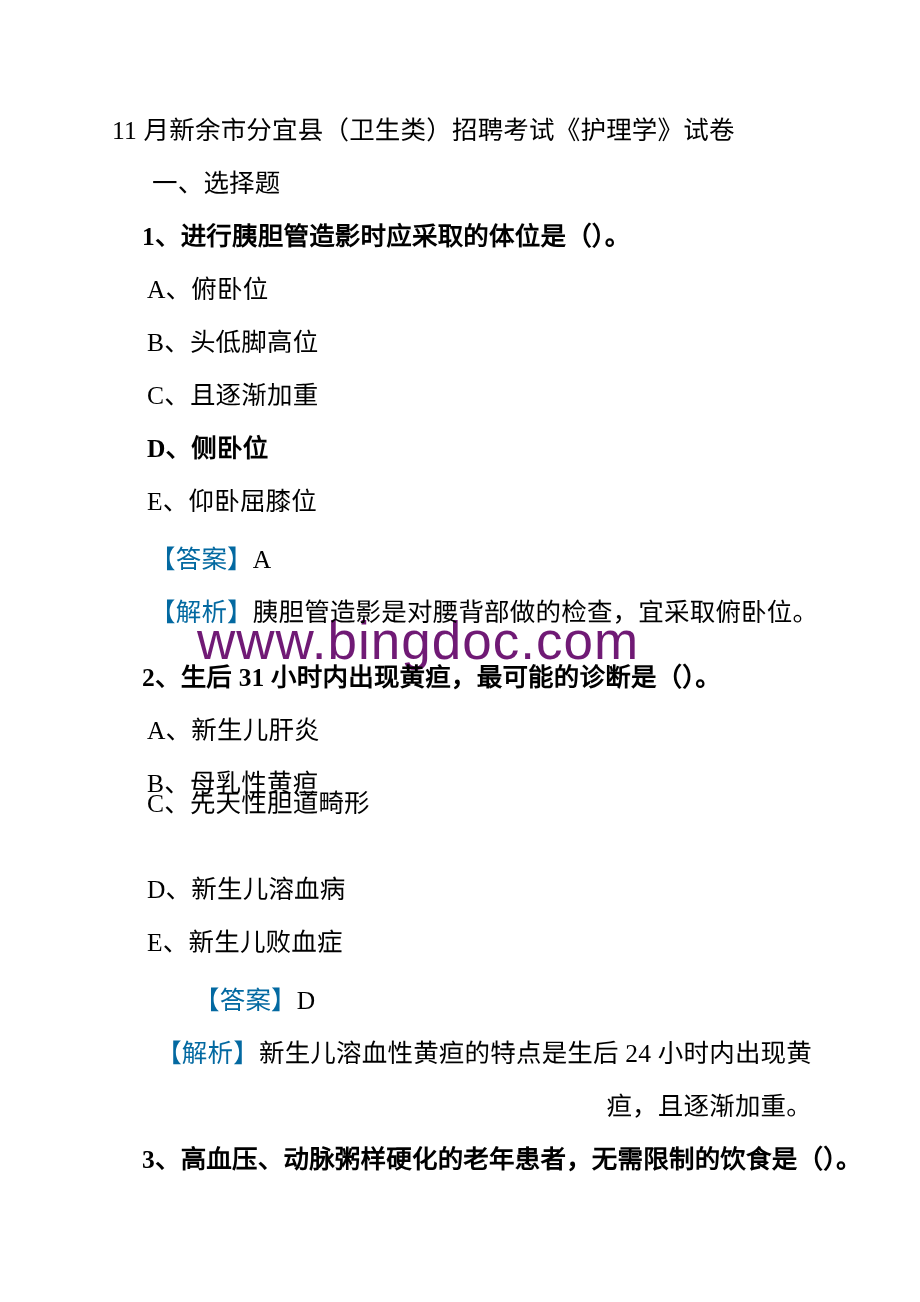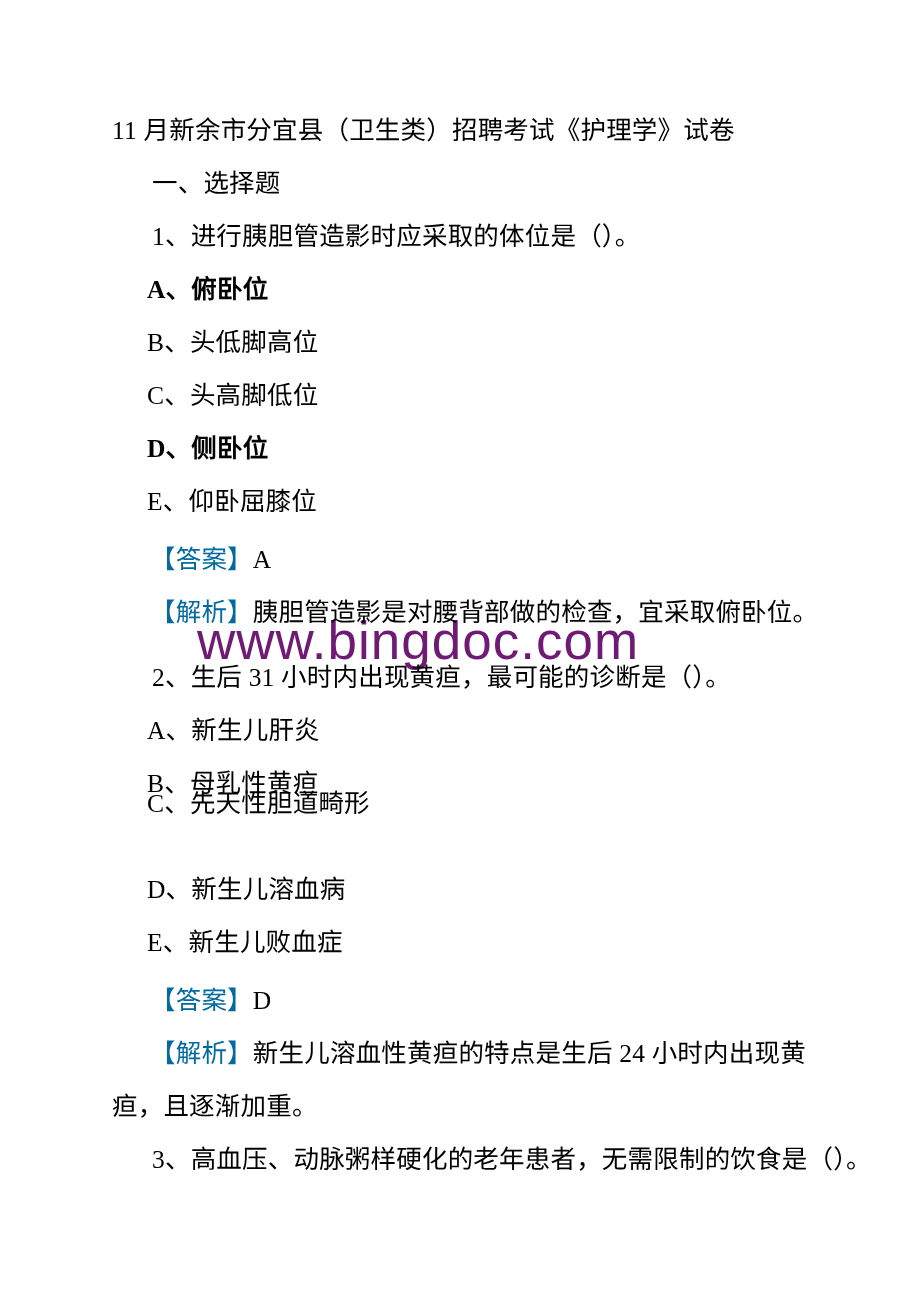--- a/index.html
+++ b/index.html
@@ -50,40 +50,42 @@
     z-index: 2;
   }
 
   
   .line {
     position: absolute;
     font-size: 25.5px;
     line-height: 53px;
     white-space: nowrap;
     letter-spacing: 0.2px;
+    text-align: right;
   }
 
   .line.wrap {
     white-space: normal;
     width: 700px;
     letter-spacing: 0.2px;
   }
 
   .title {
     left: 112px;
     top: 104px;
     font-size: 25.5px;
   }
 
   .section-head {
     left: 152px;
   }
 
   .question {
-    left: 152px;
+    left: 142px;
+    font-weight: bold;
   }
 
   .option {
     left: 147px;
   }
 
   .answer {
     left: 150px;
   }
 
@@ -111,38 +113,38 @@
   <div class="watermark">www.bingdoc.com</div>
 
   <div class="content">
 
     <div class="line title">11 月新余市分宜县（卫生类）招聘考试《护理学》试卷</div>
 
     <div class="line section-head" style="top:157px;">一、选择题</div>
 
     <div class="line question" style="top:210px;"><span>1、</span><span>进行胰胆管造影时应采取的体位是（）。</span></div>
 
-    <div class="line option" style="top:263px;font-weight:bold;">A、俯卧位</div>
+    <div class="line option" style="top:263px;">A、俯卧位</div>
     <div class="line option" style="top:316px;">B、头低脚高位</div>
-    <div class="line option" style="top:369px;">C、头高脚低位</div>
+    <div class="line option" style="top:369px;">C、且逐渐加重</div>
     <div class="line option" style="top:422px;font-weight:bold;">D、侧卧位</div>
     <div class="line option" style="top:475px;">E、仰卧屈膝位</div>
 
     <div class="line answer" style="top:533px;"><span class="tag-answer">【答案】</span><span class="latin">A</span></div>
 
     <div class="line explain" style="top:586px;"><span class="tag-explain">【解析】</span><span>胰胆管造影是对腰背部做的检查，宜采取俯卧位。</span></div>
 
     <div class="line question" style="top:651px;"><span>2、</span><span>生后 31 小时内出现黄疸，最可能的诊断是（）。</span></div>
 
     <div class="line option" style="top:704px;">A、新生儿肝炎</div>
     <div class="line option" style="top:757px;">B、母乳性黄疸</div>
     <div class="line option" style="top:777px;">C、先天性胆道畸形</div>
     <div class="line option" style="top:863px;">D、新生儿溶血病</div>
     <div class="line option" style="top:916px;">E、新生儿败血症</div>
 
-    <div class="line answer" style="top:974px;"><span class="tag-answer">【答案】</span><span class="latin">D</span></div>
+    <div class="line answer" style="top:974px;margin-left:44px;"><span class="tag-answer">【答案】</span><span class="latin">D</span></div>
 
     <div class="line wrap explain" style="top:1027px; left:112px; text-indent:38px; width:700px;"><span class="tag-explain">【解析】</span><span>新生儿溶血性黄疸的特点是生后 24 小时内出现黄疸，且逐渐加重。</span></div>
 
     <div class="line question" style="top:1133px;"><span>3、</span><span>高血压、动脉粥样硬化的老年患者，无需限制的饮食是（）。</span></div>
 
   </div>
 </div>
 
 </body></html>

